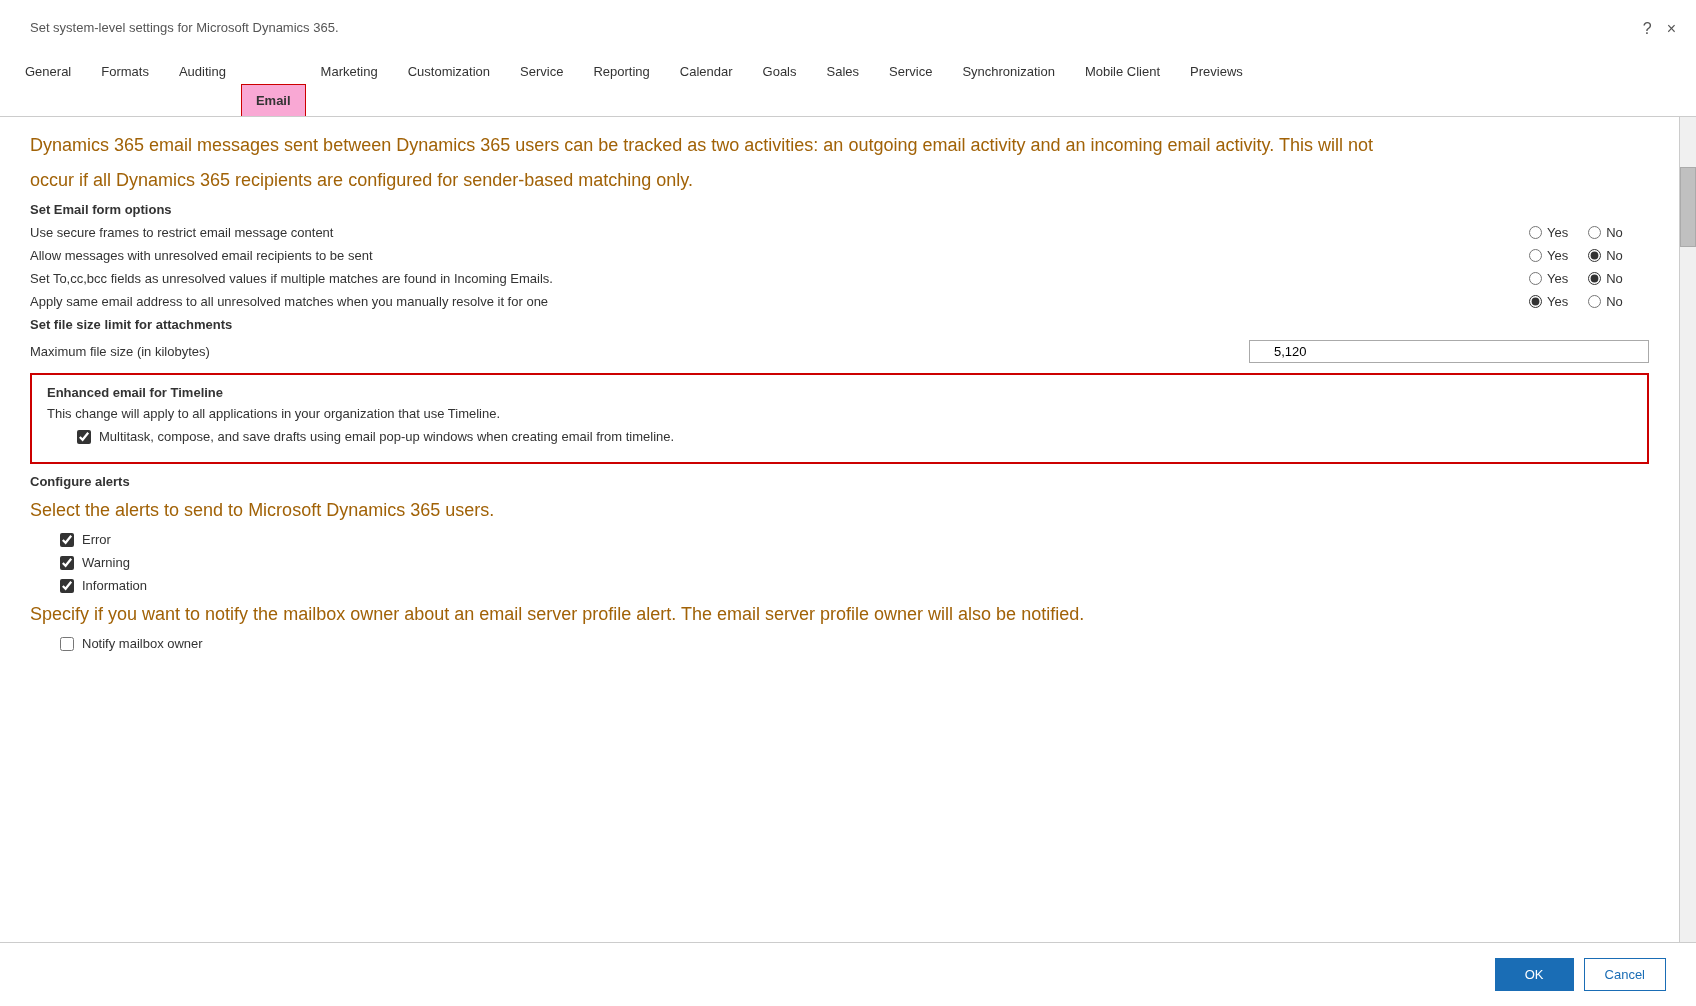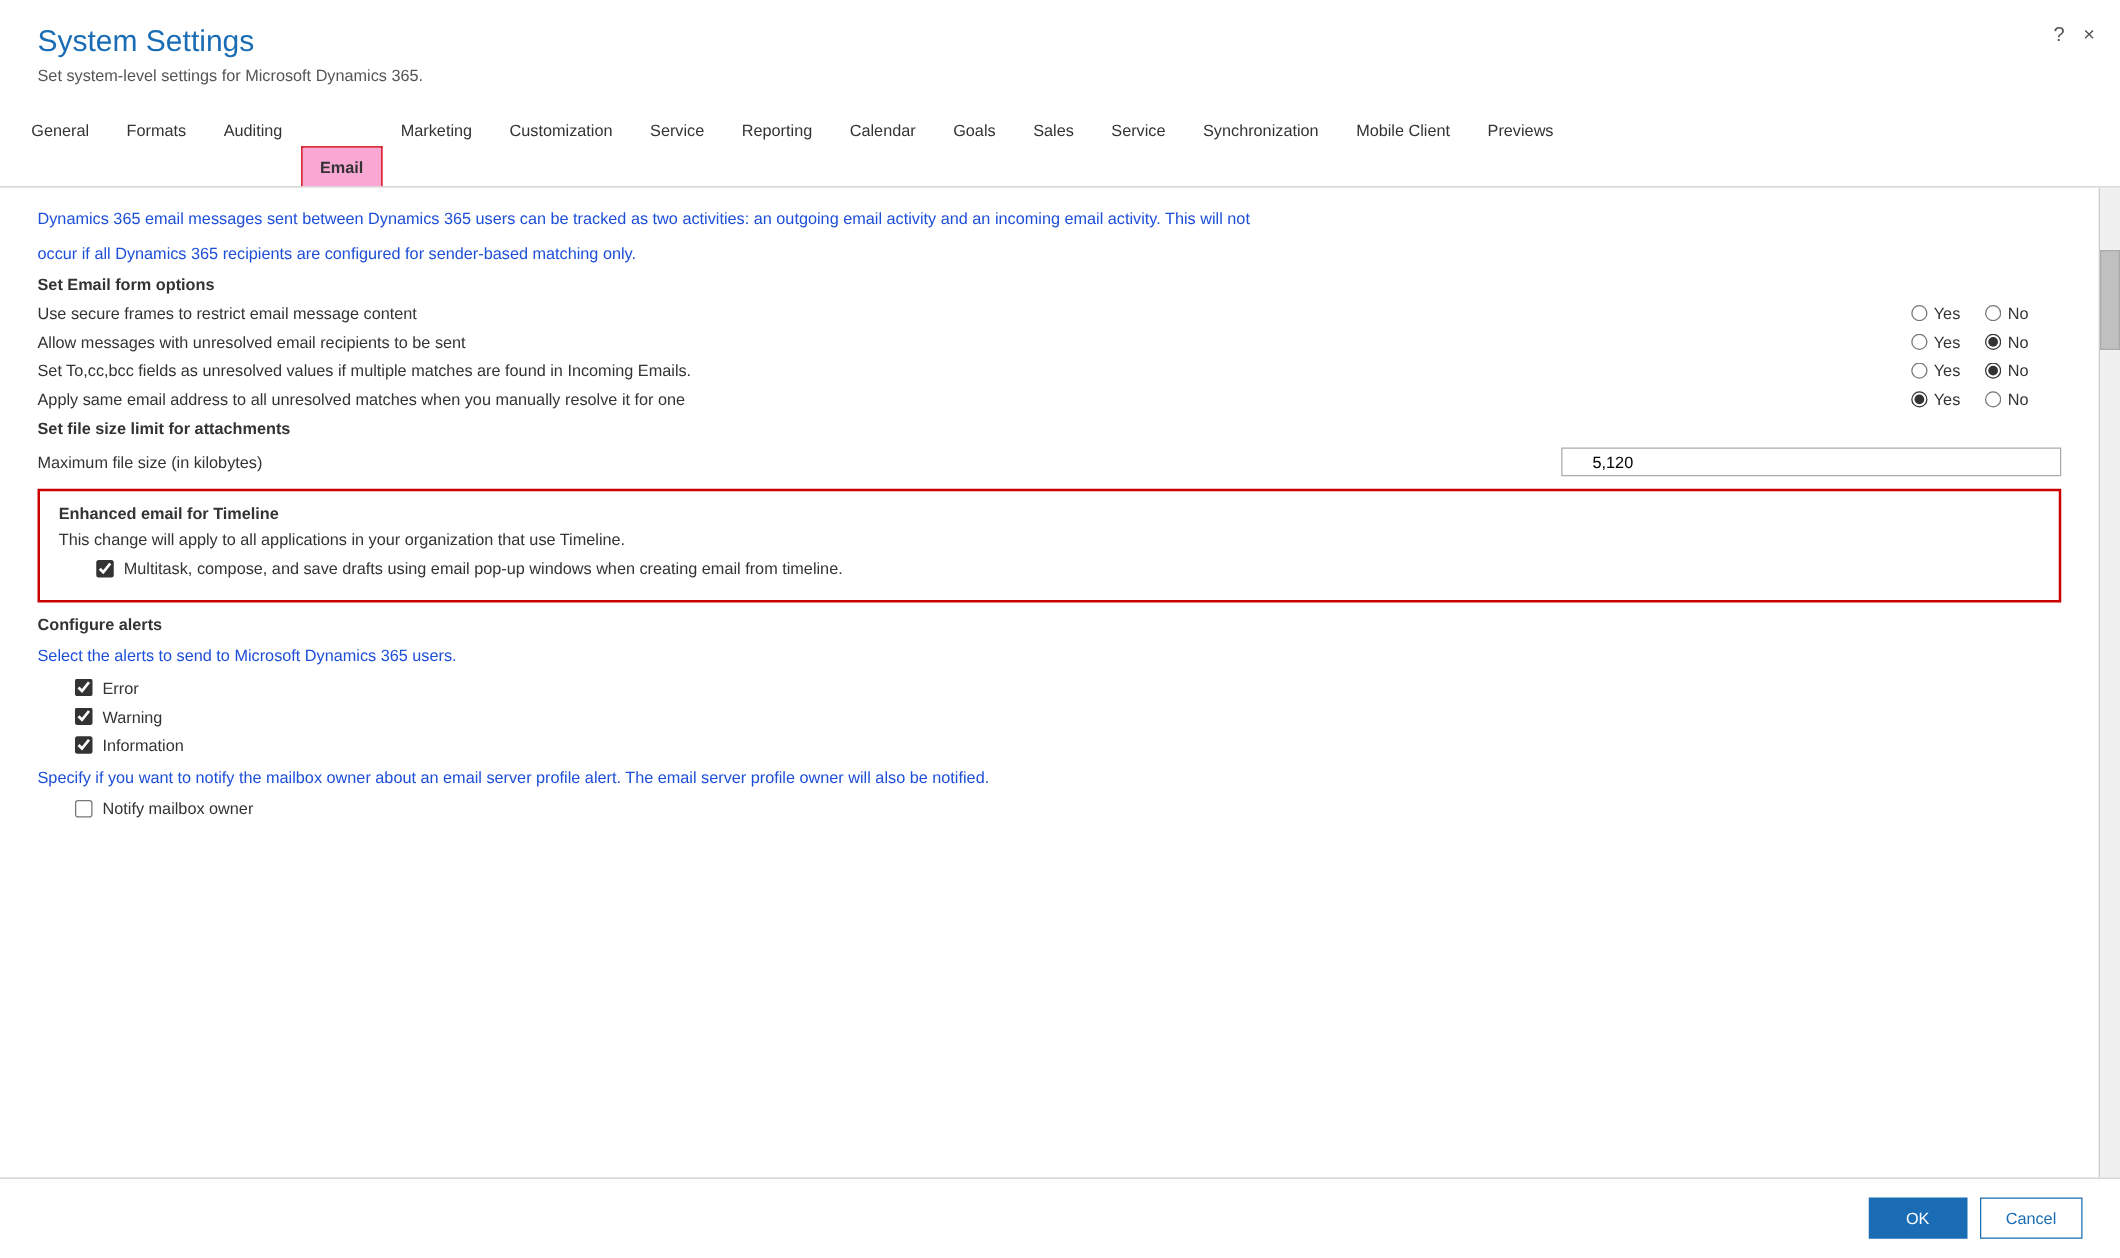--- a/index.html
+++ b/index.html
@@ -10,21 +10,21 @@
     .dialog-subtitle { font-size: 13px; color: #555; }
     .dialog-controls { position: absolute; top: 20px; right: 20px; display: flex; gap: 15px; align-items: center; font-size: 16px; color: #555; }
     .dialog-controls span { cursor: pointer; }
     .tab-bar { display: flex; border-bottom: 1px solid #ccc; padding: 0 10px; margin-top: 10px; flex-wrap: nowrap; overflow: hidden; }
     .tab { padding: 8px 14px; cursor: pointer; font-size: 13px; color: #333; border: 1px solid transparent; border-bottom: none; white-space: nowrap; }
     .tab.active { border: 1px solid #cc0000; border-bottom: 1px solid #fff; background: #f9a8d4; color: #333; font-weight: 700; position: relative; bottom: -1px; margin-top: 28px; }
     .content-area { flex: 1; display: flex; overflow: hidden; }
     .main-content { flex: 1; overflow-y: auto; padding: 15px 30px; }
     .scrollbar { width: 17px; background: #f0f0f0; border-left: 1px solid #ccc; display: flex; flex-direction: column; }
     .scrollbar-thumb { width: 100%; height: 80px; background: #c0c0c0; margin-top: 50px; border: 1px solid #aaa; }
-    .section-text { font-size: 13px; color: #1d4ed8; line-height: 1.5; margin-bottom: 8px; }
+    .section-text { font-size: 18px; color: #a16207; line-height: 1.5; margin-bottom: 8px; }
     .checkbox-row { display: flex; align-items: center; gap: 8px; margin: 8px 0 8px 30px; }
     .checkbox-row input[type="checkbox"] { width: 14px; height: 14px; accent-color: #333; }
     .section-title { font-weight: 700; font-size: 13px; margin: 8px 0 8px 0; }
     .option-row { display: flex; align-items: center; margin: 8px 0; }
     .option-label { flex: 1; font-size: 13px; }
     .radio-group { display: flex; align-items: center; gap: 20px; min-width: 120px; }
     .radio-option { display: flex; align-items: center; gap: 5px; font-size: 13px; }
     .radio-option input[type="radio"] { accent-color: #333; }
     .file-size-row { display: flex; align-items: center; margin: 8px 0; }
     .file-size-label { flex: 1; font-size: 13px; }
@@ -34,21 +34,20 @@
     .enhanced-desc { font-size: 13px; margin-bottom: 8px; }
     .footer { border-top: 1px solid #ccc; padding: 15px 30px; display: flex; justify-content: flex-end; gap: 10px; }
     .btn-ok { background: #1a6db5; color: #fff; border: none; padding: 8px 30px; font-size: 13px; cursor: pointer; }
     .btn-cancel { background: #fff; color: #1a6db5; border: 1px solid #1a6db5; padding: 8px 20px; font-size: 13px; cursor: pointer; }
   </style>
 </head>
 <body>
 
 <div class="dialog">
   <div class="dialog-header">
-    <div class="dialog-title">System Settings</div>
     <div class="dialog-subtitle">Set system-level settings for Microsoft Dynamics 365.</div>
     <div class="dialog-controls">
       <span>?</span>
       <span>×</span>
     </div>
   </div>
 
   <div class="tab-bar">
     <div class="tab">General</div>
     <div class="tab">Formats</div>

